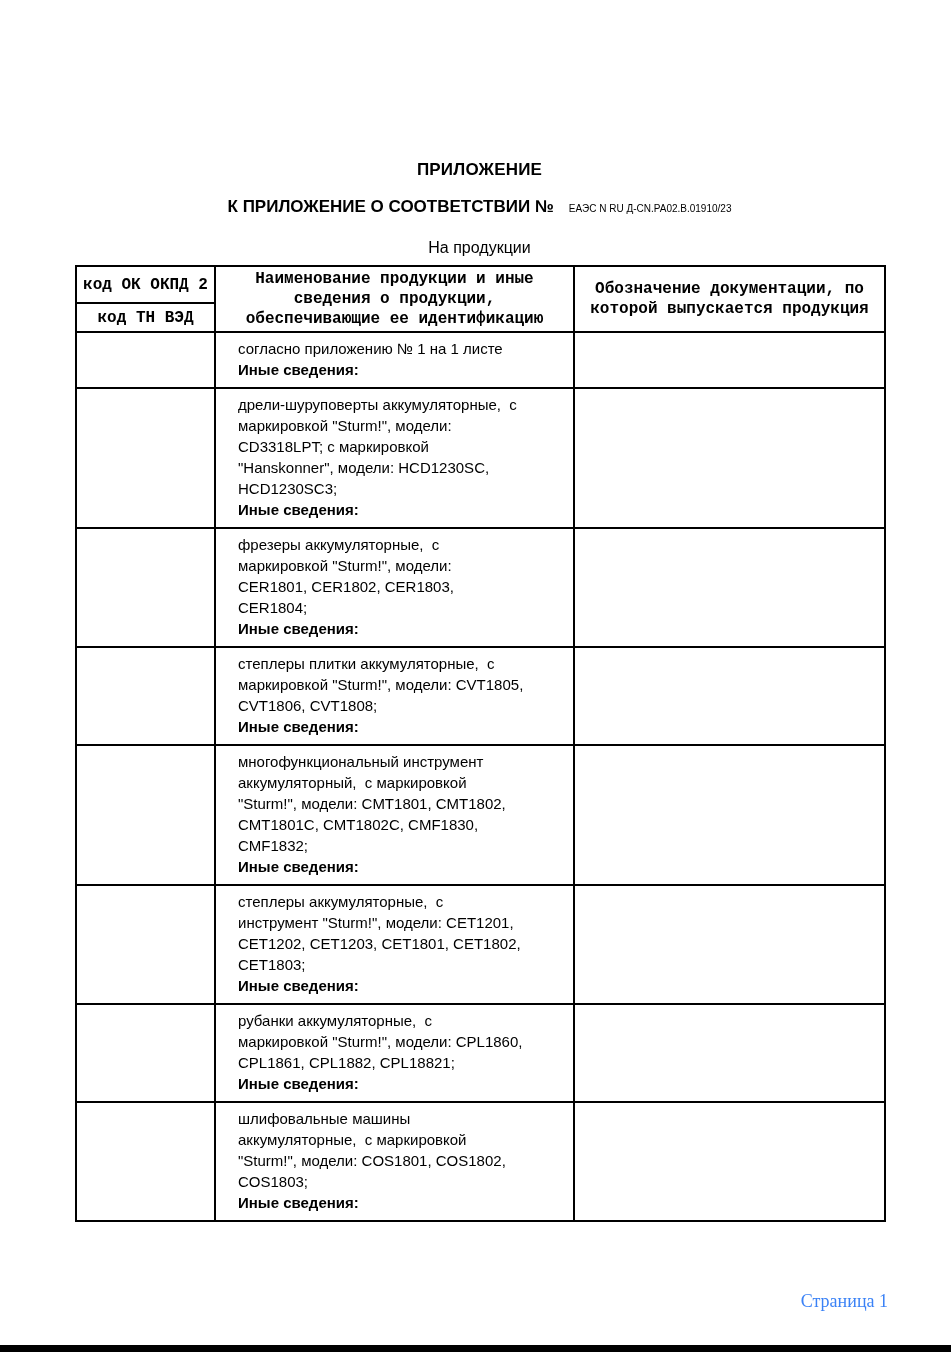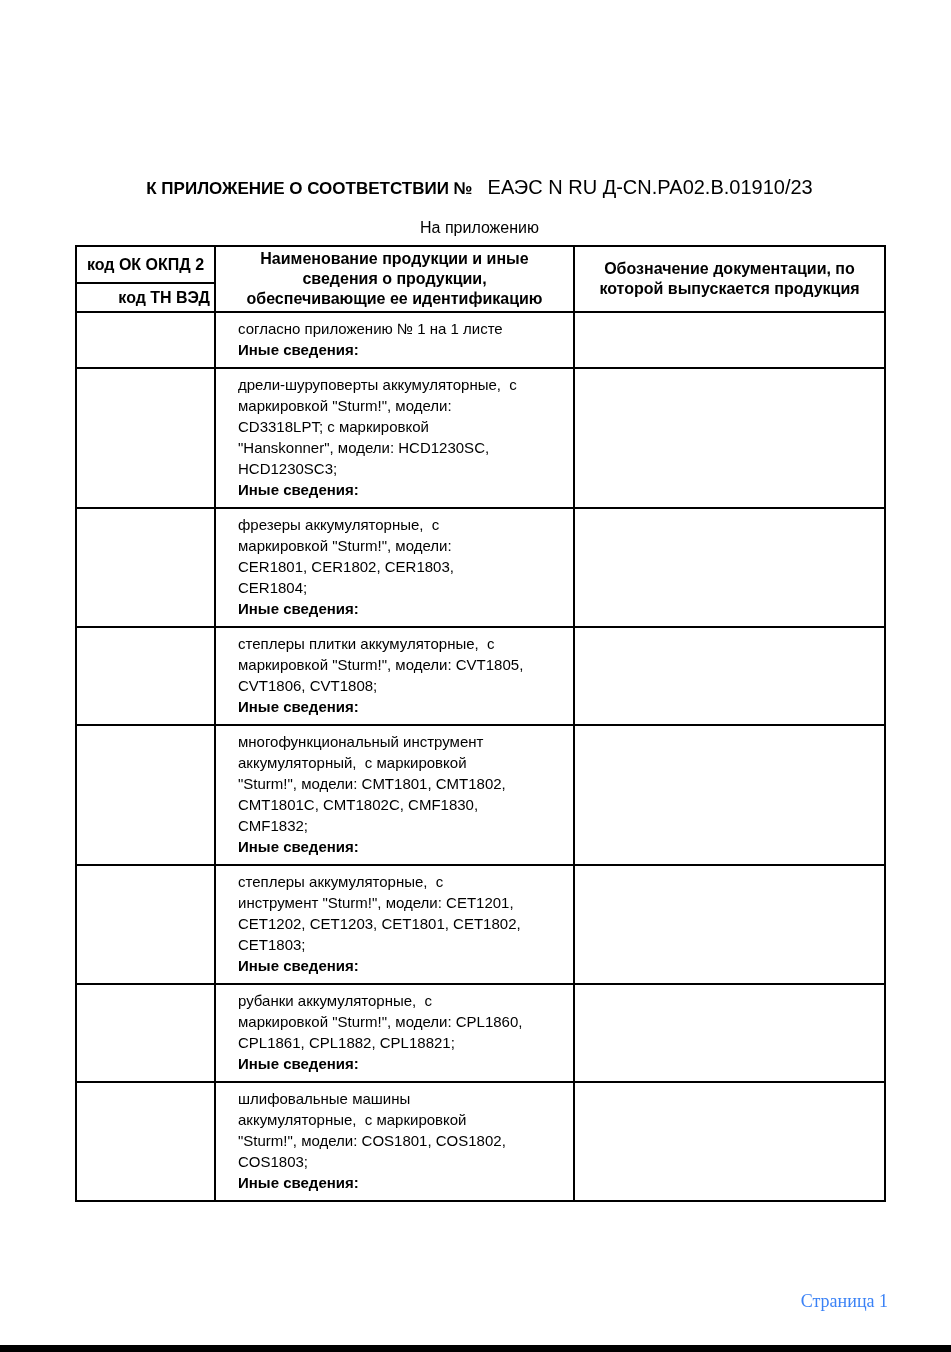--- a/index.html
+++ b/index.html
@@ -27,21 +27,21 @@
     letter-spacing: 0.2px;
   }
   .subtitle {
     margin-top: 17px;
     text-align: center;
     font-size: 17px;
     line-height: 20px;
     white-space: nowrap;
   }
   .subtitle .lbl { font-weight: bold; }
-  .subtitle .num { font-weight: normal; font-size: 20px; margin-left: 15px; }
+  .subtitle .num { font-weight: normal; font-size: 10px; margin-left: 15px; }
   .product-line {
     margin-top: 19px;
     text-align: center;
     font-size: 16px;
     line-height: 20px;
   }
   table.products {
     margin-top: 7px;
     width: 809px;
     border-collapse: collapse;
@@ -51,23 +51,24 @@
     border: 2px solid #000000;
   }
   th {
     font-weight: bold;
     font-size: 16px;
     line-height: 20px;
     text-align: center;
     vertical-align: middle;
     white-space: pre-wrap;
     padding: 2px 4px;
+    font-family: Liberation Mono, monospace;
   }
   th.code-top { height: 36px; }
-  th.code-bottom { height: 28px; text-align: right; }
+  th.code-bottom { height: 28px; }
   td.code-cell, td.docs-cell { background: #ffffff; }
   td.name-cell {
     vertical-align: top;
     padding: 5px 8px 7px 22px;
     font-size: 15px;
     line-height: 21px;
   }
   .product-text { white-space: pre-wrap; }
   .other-label { font-weight: bold; white-space: pre-wrap; }
   .footer {
@@ -83,26 +84,27 @@
     left: 0; bottom: 0;
     width: 951px; height: 7px;
     background: #000000;
   }
 </style>
 </head>
 <body>
 
 <div class="doc">
 
+  <div class="title">ПРИЛОЖЕНИЕ</div>
 
   <div class="subtitle">
     <span class="lbl">К ПРИЛОЖЕНИЕ О СООТВЕТСТВИИ №</span><span class="num">ЕАЭС N RU Д-CN.РА02.В.01910/23</span>
   </div>
 
-  <div class="product-line">На приложению</div>
+  <div class="product-line">На продукции</div>
 
   <table class="products">
     <colgroup>
       <col style="width:139px">
       <col style="width:359px">
       <col style="width:311px">
     </colgroup>
     <thead>
       <tr>
         <th class="code-top">код ОК ОКПД 2</th>

